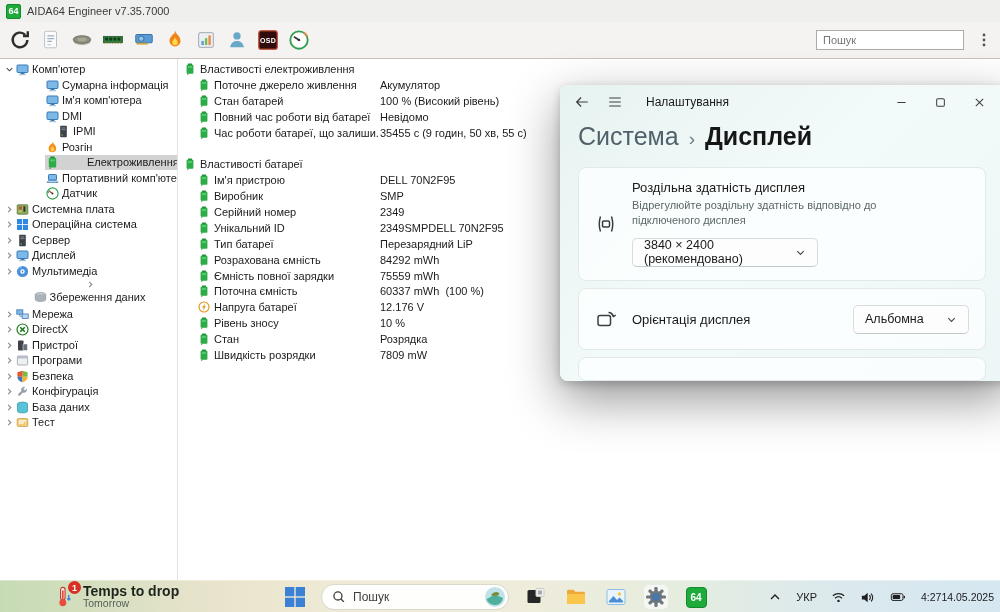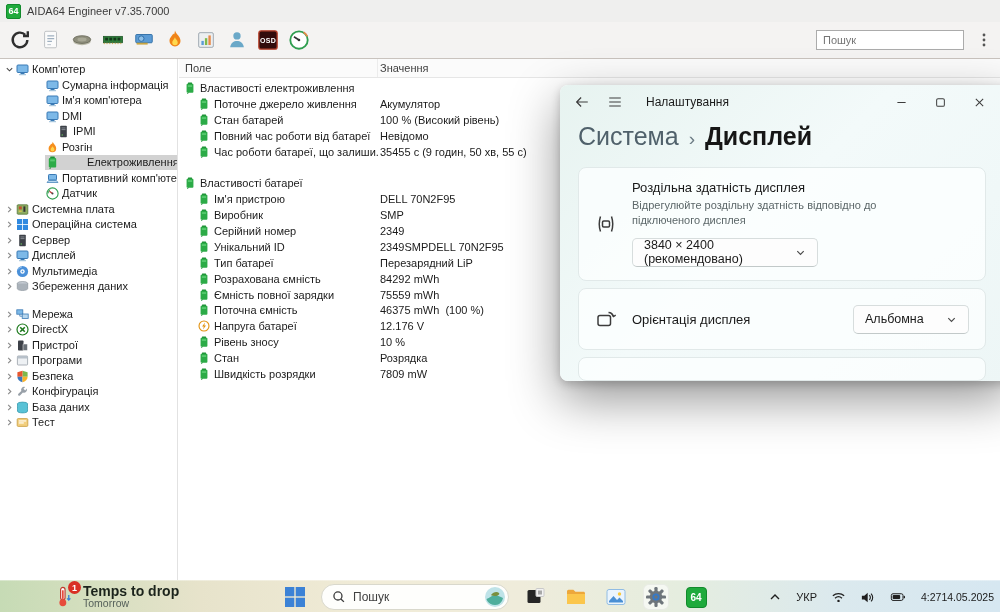--- a/index.html
+++ b/index.html
@@ -415,21 +415,21 @@
               <svg viewBox="0 0 13 13" xmlns="http://www.w3.org/2000/svg">
                 <circle cx="6.5" cy="6.5" r="5.6" fill="#4a90d9"></circle>
                 <circle cx="6.5" cy="6.5" r="2.2" fill="#ffffff"></circle>
                 <circle cx="6.5" cy="6.5" r=".9" fill="#4a90d9"></circle>
                 <path d="M2 4.5a5.6 5.6 0 0 1 4-2.7" stroke="#9cc6ee" fill="none"></path>
               </svg>
             </span>
             <span class="tree-label">Мультимедіа</span>
           </span>
         </div>
-        <div class="tree-row" style="padding-left: 4px;">
+        <div class="tree-row" style="padding-left: 4px; flex-direction: column;">
           <span class="tree-chev">
             <svg viewBox="0 0 10 10" xmlns="http://www.w3.org/2000/svg">
               <path d="M3.5 2l3 3-3 3" fill="none" stroke="#8a8a8a" stroke-width="1.2"></path>
             </svg>
           </span>
           <span class="tree-hl">
             <span class="icon t13">
               <svg viewBox="0 0 13 13" xmlns="http://www.w3.org/2000/svg">
                 <ellipse cx="6.5" cy="3.4" rx="5.2" ry="1.9" fill="#c6cdd4" stroke="#8d959d" stroke-width=".7"></ellipse>
                 <path d="M1.3 3.4v5.2c0 1.05 2.33 1.9 5.2 1.9s5.2-.85 5.2-1.9V3.4" fill="#aab2ba" stroke="#8d959d" stroke-width=".7"></path>
@@ -566,24 +566,20 @@
                 <rect x="1.2" y="2.6" width="10.6" height="7.8" rx="1" fill="#f2cf7e" stroke="#c89a3f" stroke-width=".8"></rect>
                 <rect x="2.8" y="4.4" width="7.4" height="1.1" fill="#fff"></rect>
                 <rect x="2.8" y="6.4" width="5" height="1.1" fill="#fff"></rect>
               </svg>
             </span>
             <span class="tree-label">Тест</span>
           </span>
         </div>
       </div>
     <div class="content-panel">
-      <div class="list-header">
-        <div class="hcol1">Поле</div>
-        <div class="hcol2">Значення</div>
-      </div>
       <div class="rows" id="rows">
           <div class="row group">
             <span class="c1">
               <span class="icon r12">
                 <svg viewBox="0 0 13 13" xmlns="http://www.w3.org/2000/svg">
                   <rect x="4.2" y=".6" width="4.6" height="1.8" rx=".5" fill="#1d8f35"></rect>
                   <rect x="2.8" y="2" width="7.4" height="9.6" rx="1" fill="#2cab47"></rect>
                   <rect x="4.2" y="3.4" width="4.6" height="2" fill="#57c96e"></rect>
                   <path d="M5 11.6q-1.8 1-1 1.4" stroke="#1d8f35" fill="none"></path>
                 </svg>
@@ -766,21 +762,21 @@
               <span class="icon r12">
                 <svg viewBox="0 0 13 13" xmlns="http://www.w3.org/2000/svg">
                   <rect x="4.2" y=".6" width="4.6" height="1.8" rx=".5" fill="#1d8f35"></rect>
                   <rect x="2.8" y="2" width="7.4" height="9.6" rx="1" fill="#2cab47"></rect>
                   <rect x="4.2" y="3.4" width="4.6" height="2" fill="#57c96e"></rect>
                   <path d="M5 11.6q-1.8 1-1 1.4" stroke="#1d8f35" fill="none"></path>
                 </svg>
               </span>
               <span>Поточна ємність</span>
             </span>
-            <span class="c2">46375 mWh  (100 %)</span>
+            <span class="c2">60337 mWh  (100 %)</span>
           </div>
           <div class="row item">
             <span class="c1">
               <span class="icon r12">
                 <svg viewBox="0 0 13 13" xmlns="http://www.w3.org/2000/svg">
                   <circle cx="6.5" cy="6.5" r="5.4" fill="#fff" stroke="#e2920f" stroke-width="1.2"></circle>
                   <path d="M7.6 2.6L4.4 7.1h1.9L5.4 10.4 8.7 5.9H6.8z" fill="#e2920f"></path>
                 </svg>
               </span>
               <span>Напруга батареї</span>

